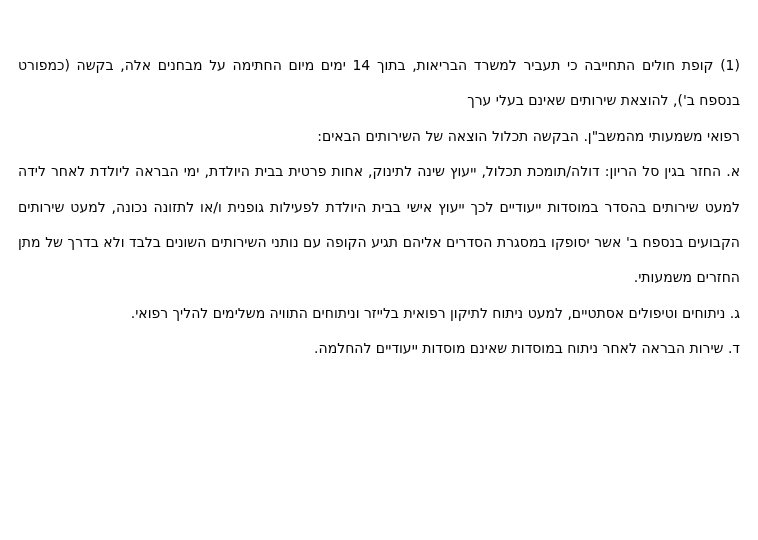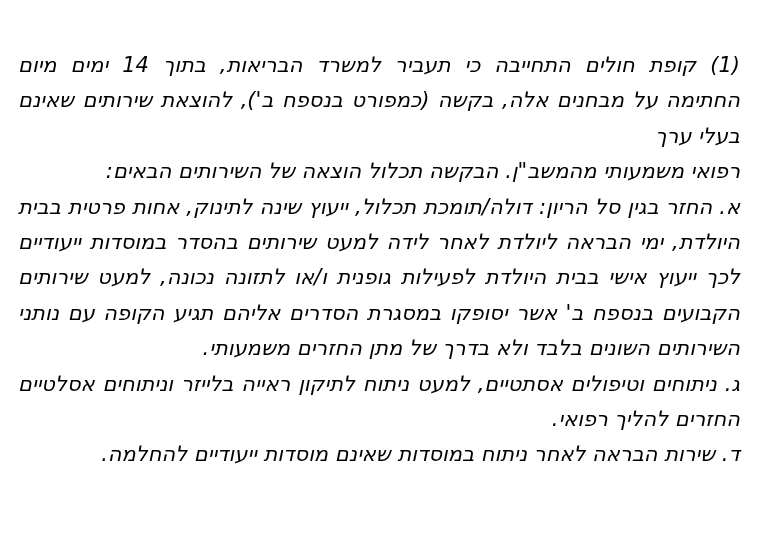--- a/index.html
+++ b/index.html
@@ -19,23 +19,22 @@
     position: relative;
     width: 758px;
     height: 540px;
     background: #ffffff;
     box-sizing: border-box;
     padding: 48px 18px 0 18px;
   }
   .doc-body {
     direction: rtl;
     text-align: right;
-    font-size: 21px;
+    font-size: 14px;
     line-height: 35.4px;
-    font-style: italic;
   }
   p {
     margin: 0;
     padding: 0;
   }
   .para-1 {
     text-align: justify;
     text-align-last: right;
     margin-bottom: 0;
   }
@@ -77,22 +76,22 @@
     <p class="para-a">
       <span>א. החזר בגין סל הריון: דולה/תומכת תכלול, ייעוץ שינה לתינוק, אחות פרטית בבית</span>
       <span>היולדת, ימי הבראה ליולדת לאחר לידה למעט שירותים בהסדר במוסדות ייעודיים</span>
       <span>לכך ייעוץ אישי בבית היולדת לפעילות גופנית ו/או לתזונה נכונה, למעט שירותים</span>
       <span>הקבועים בנספח ב' אשר יסופקו במסגרת הסדרים אליהם תגיע הקופה עם נותני</span>
       <span class="last-line">השירותים השונים בלבד ולא בדרך של מתן החזרים משמעותי.</span>
     </p>
 
 
     <p class="para-c">
-      <span>ג. ניתוחים וטיפולים אסתטיים, למעט ניתוח לתיקון ראייה בלייזר וניתוחים</span>
-      <span class="last-line">אסלטיים החזרים להליך רפואי.</span>
+      <span>ג. ניתוחים וטיפולים אסתטיים, למעט ניתוח לתיקון רפואית בלייזר וניתוחים</span>
+      <span class="last-line">התוויה משלימים להליך רפואי.</span>
     </p>
 
     <p class="para-d center-ish">
       <span>ד. שירות הבראה לאחר ניתוח במוסדות שאינם מוסדות ייעודיים להחלמה.</span>
     </p>
 
   </div>
 </div>
 
 </body></html>

